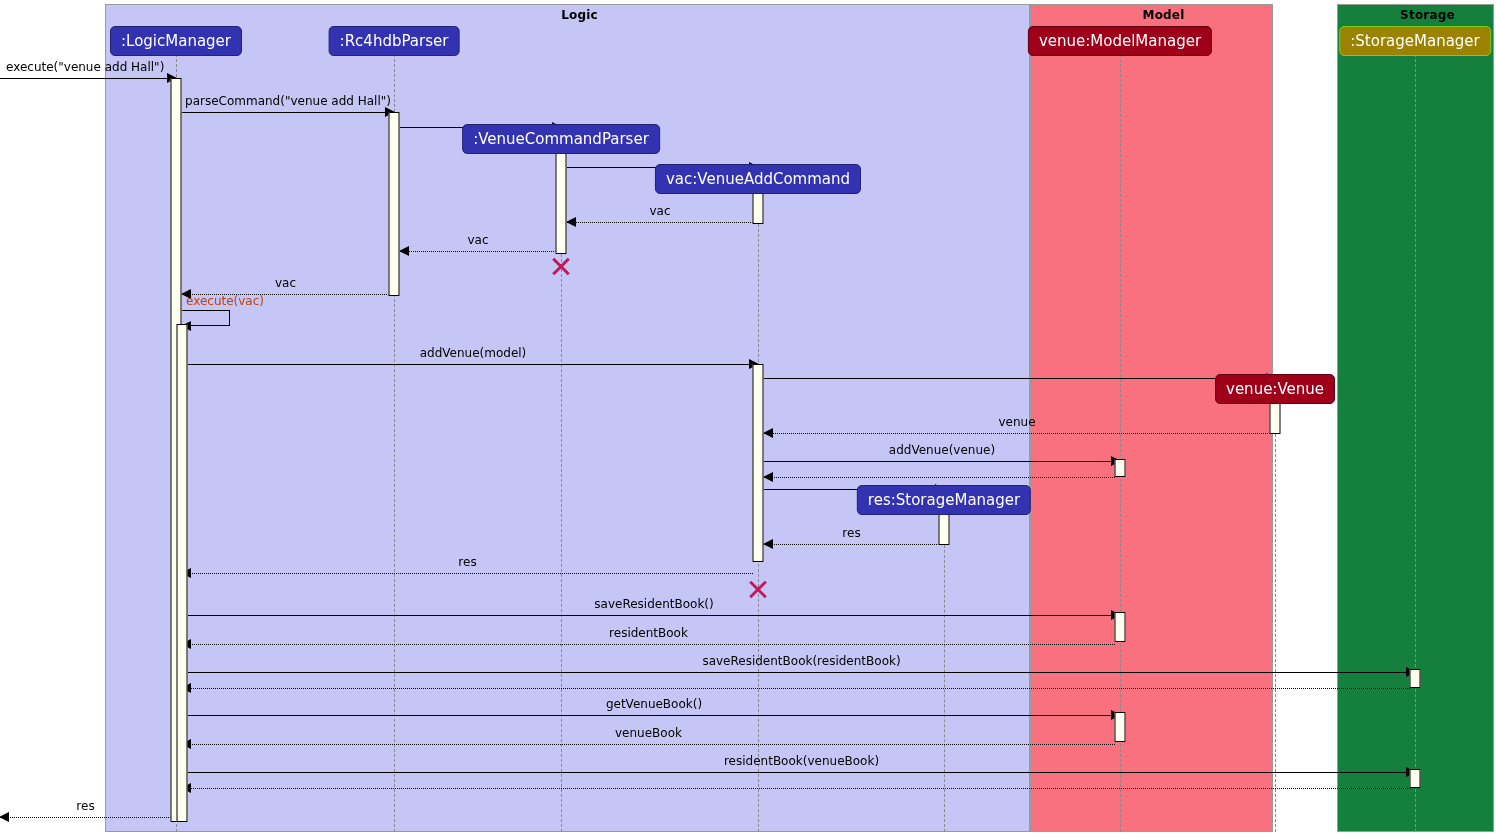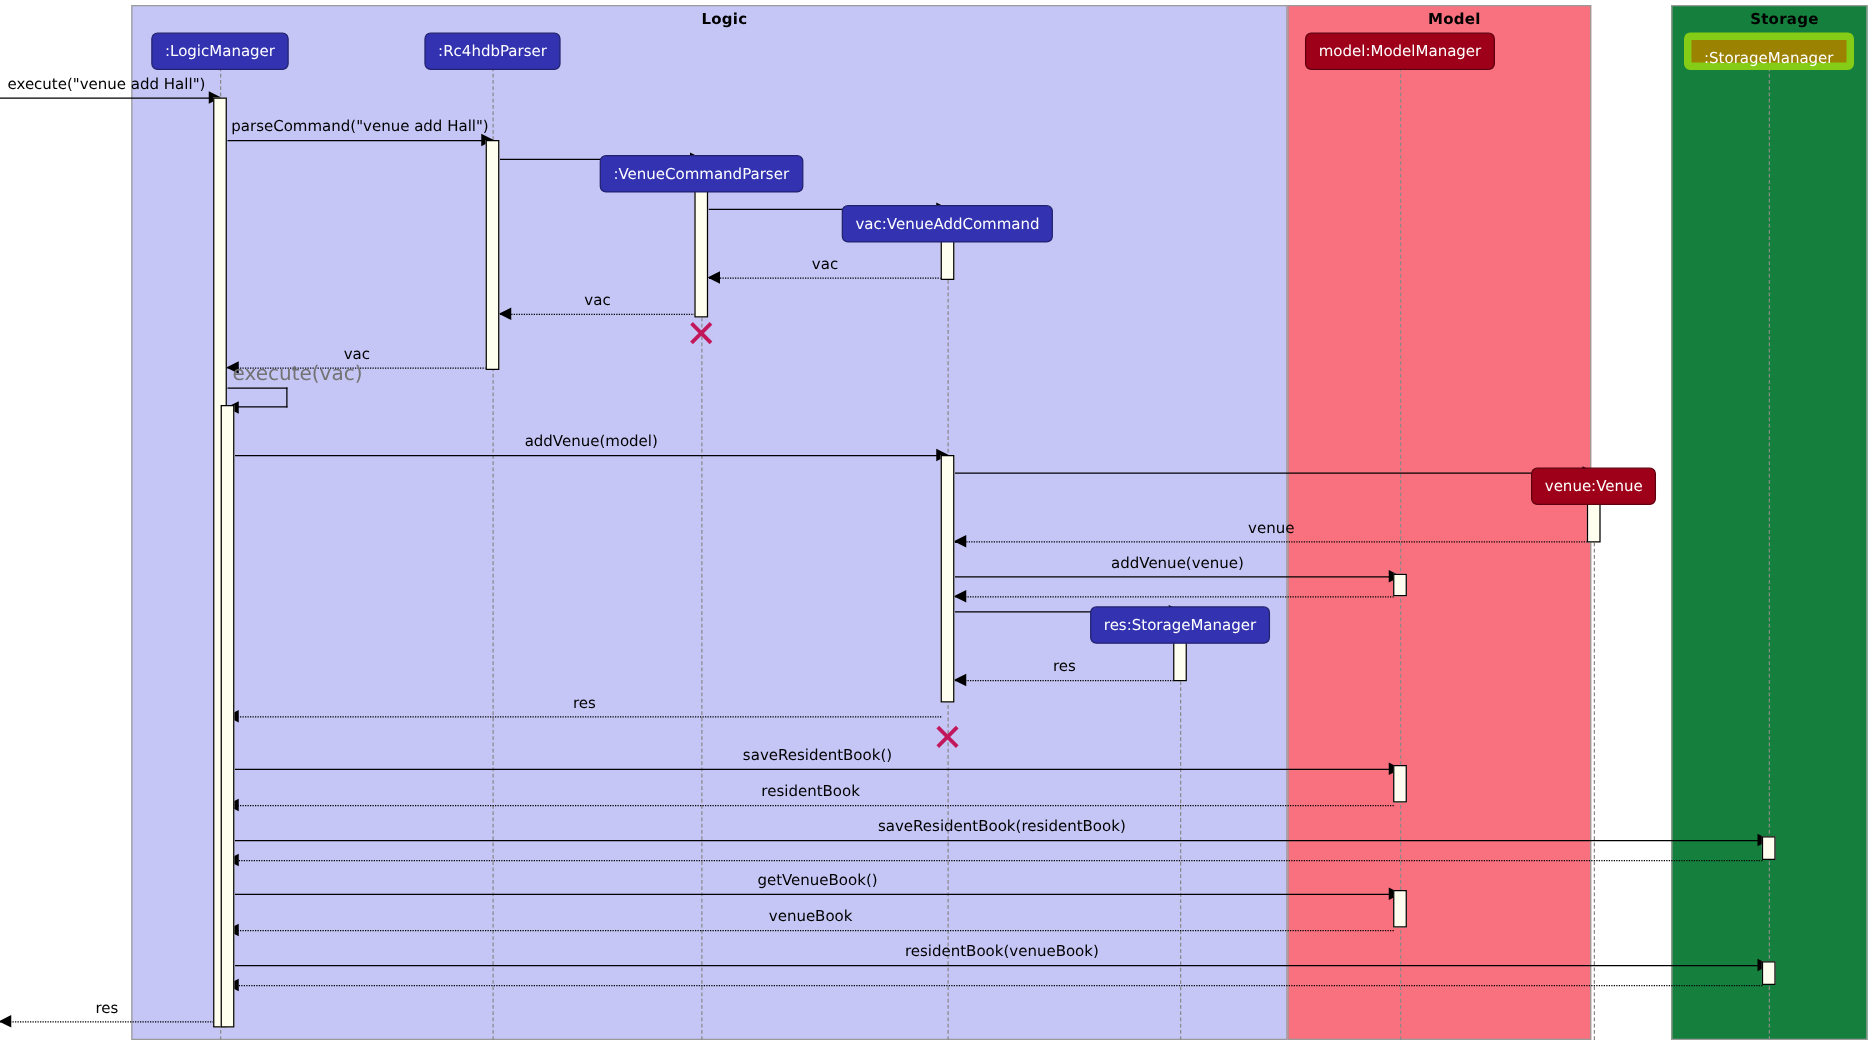--- a/index.html
+++ b/index.html
@@ -9,46 +9,46 @@
   
   .pkg{position:absolute;box-sizing:border-box;border:1px solid #9a9a9a;}
   .pkg-title{position:absolute;left:0;right:0;top:3px;text-align:center;
              font-size:12px;font-weight:bold;color:#000;letter-spacing:.2px;margin-left:24px;}
 
   
   .lifeline{position:absolute;width:0;border-left:1px dashed #8a8a8a;}
 
   
   .part{position:absolute;box-sizing:border-box;height:30px;line-height:28px;
-        border-radius:5px;color:#ffffff;font-size:12px;white-space:nowrap;
+        border-radius:5px;color:#ffffff;font-size:15px;white-space:nowrap;
         text-align:center;padding:0 10px;transform:translateX(-50%);}
   .part.blue{background:#3333b2;border:1px solid #22226f;}
   .part.darkred{background:#9e0019;border:1px solid #5f000f;}
-  .part.olive{background:#9b8200;border:6px solid #84cc16;}
+  .part.olive{background:#9b8200;border:1px solid #84cc16;}
 
   
   .act{position:absolute;width:11px;background:#fffff0;border:1px solid #000;
        box-sizing:border-box;transform:translateX(-50%);}
 
   
   .msg{position:absolute;height:0;}
   .msg .line{position:absolute;left:0;right:0;top:0;height:0;}
   .msg.solid .line{border-top:1.5px solid #000;}
   .msg.dashed .line{border-top:1.5px dotted #000;}
   .arrow{position:absolute;top:-5px;width:0;height:0;}
   .arrow.right{right:-1px;border-top:5px solid transparent;border-bottom:5px solid transparent;border-left:10px solid #000;}
   .arrow.left{left:-1px;border-top:5px solid transparent;border-bottom:5px solid transparent;border-right:10px solid #000;}
   .msg-label{position:absolute;bottom:4px;width:100%;text-align:center;
              font-size:12px;color:#000;white-space:nowrap;}
 
   
   .self{position:absolute;box-sizing:border-box;border:1.5px solid #000;border-left:none;
         height:16px;}
   .self .arrow{position:absolute;left:-1px;top:auto;bottom:-6px;}
-  .self-label{position:absolute;bottom:17px;left:4px;font-size:16px;white-space:nowrap;color:#737373;}
+  .self-label{position:absolute;bottom:17px;left:4px;font-size:12px;white-space:nowrap;color:#c2410c;}
 
   
   .destroy{position:absolute;width:22px;height:22px;transform:translate(-50%,-50%);}
   .destroy i{position:absolute;left:0;top:10px;width:22px;height:0;border-top:3px solid #c2185b;display:block;}
   .destroy i.a{transform:rotate(45deg);}
   .destroy i.b{transform:rotate(-45deg);}
 </style>
 </head>
 <body>
 
@@ -206,21 +206,21 @@
       <div class="act" style="left: 1120px; top: 612px; height: 30px;"></div>
       <div class="act" style="left: 1415px; top: 669px; height: 19px;"></div>
       <div class="act" style="left: 1120px; top: 712px; height: 30px;"></div>
       <div class="act" style="left: 1415px; top: 769px; height: 19px;"></div>
     </div>
   <div id="part-layer">
       <div class="part blue" style="left: 176px; top: 26px;">:LogicManager</div>
       <div class="part blue" style="left: 394px; top: 26px;">:Rc4hdbParser</div>
       <div class="part blue" style="left: 561px; top: 124px;">:VenueCommandParser</div>
       <div class="part blue" style="left: 758px; top: 164px;">vac:VenueAddCommand</div>
-      <div class="part darkred" style="left: 1120px; top: 26px;">model:ModelManager</div>
+      <div class="part darkred" style="left: 1120px; top: 26px;">venue:ModelManager</div>
       <div class="part darkred" style="left: 1275px; top: 374px;">venue:Venue</div>
       <div class="part blue" style="left: 944px; top: 485px;">res:StorageManager</div>
       <div class="part olive" style="left: 1415px; top: 26px;">:StorageManager</div>
     </div>
   <div id="destroy-layer">
       <div class="destroy" style="left: 561px; top: 266px;">
         <i class="a"></i>
         <i class="b"></i>
       </div>
       <div class="destroy" style="left: 758px; top: 589px;">

